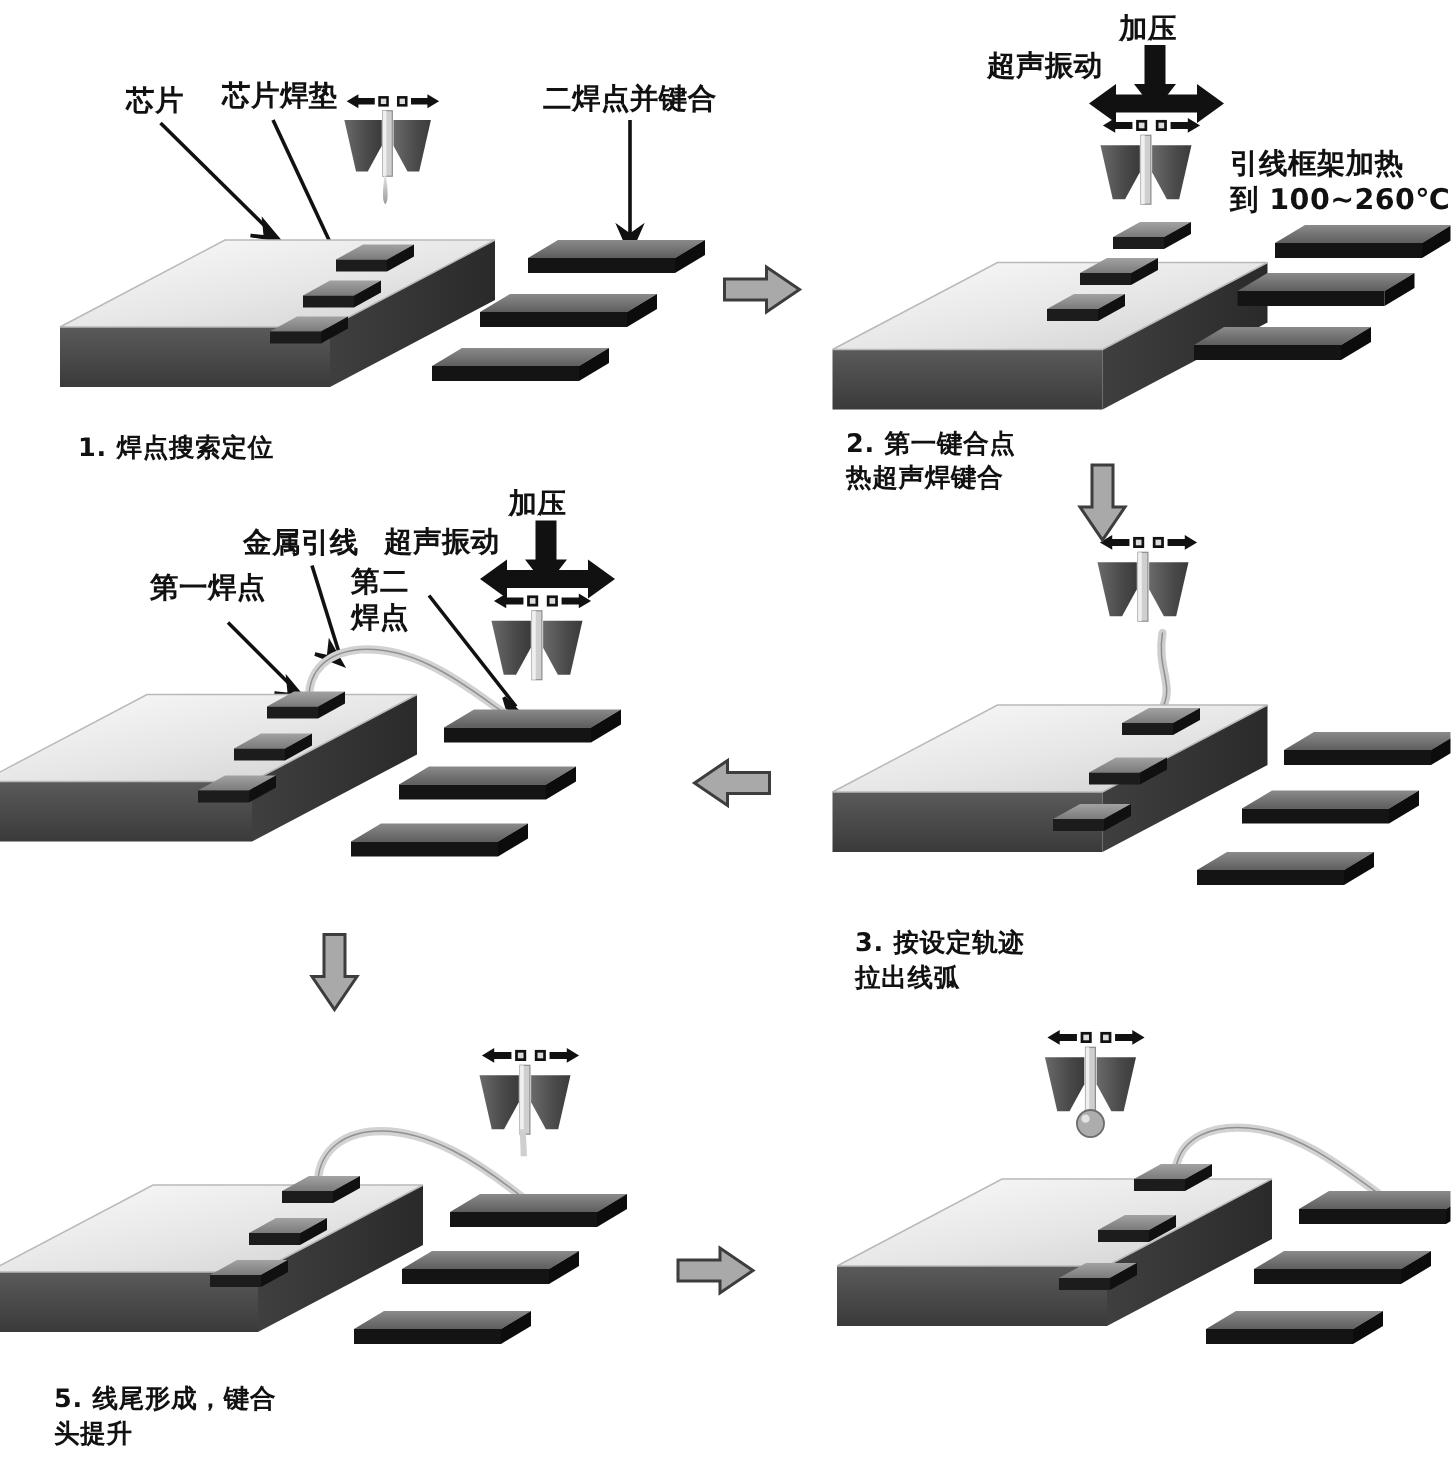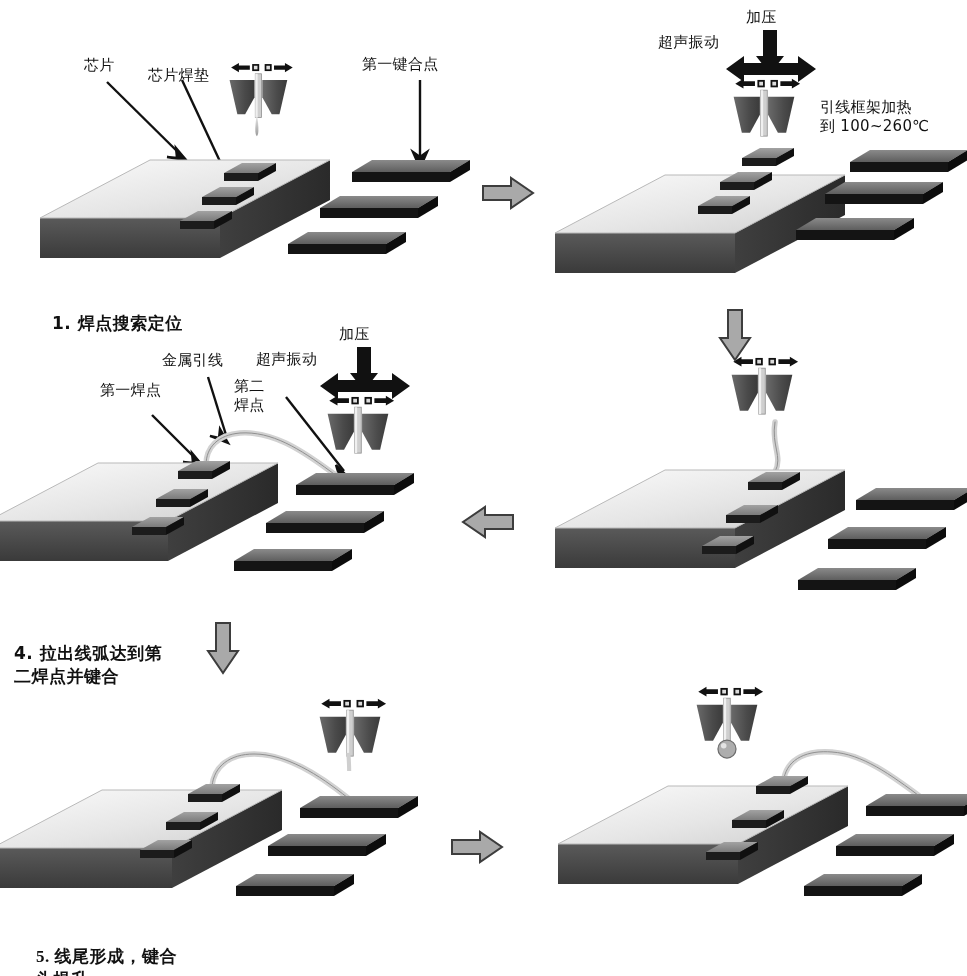--- a/index.html
+++ b/index.html
@@ -4,24 +4,24 @@
 <style>
   html,body{margin:0;padding:0;background:#fff;}
   body{
     width:967px;height:976px;position:relative;overflow:hidden;
     font-family:"DejaVu Sans","Liberation Sans",sans-serif;
     color:#111;
   }
   .panel{position:absolute;}
   .cap{
     position:absolute;font-size:17px;line-height:1.35;font-weight:700;
-    white-space:pre-line;letter-spacing:.5px;margin-top:24px;
+    white-space:pre-line;letter-spacing:.5px;
   }
   .lbl{
-    position:absolute;font-size:15px;line-height:1.25;font-weight:400;
+    position:absolute;font-size:19px;line-height:1.25;font-weight:700;
     white-space:pre-line;letter-spacing:.3px;
   }
   svg{display:block;overflow:visible;}
   .flowarrow{position:absolute;}
 </style>
 </head>
 <body>
 
 <svg width="0" height="0" style="position:absolute" aria-hidden="true">
   <defs>
@@ -98,22 +98,22 @@
 
     <g id="sym-press">
       <path d="M7,0 L21,0 L21,26 L28,26 L14,44 L0,26 L7,26 Z" fill="#111"></path>
     </g>
   </defs>
 </svg>
 
 <div class="panel" style="left:0;top:0;width:480px;height:310px;">
 
   <div class="lbl" style="left:84px;top:56px;text-align:center;">芯片</div>
-  <div class="lbl" style="left:148px;top:53px;margin-top:13px;">芯片焊垫</div>
-  <div class="lbl" style="left:362px;top:55px;">第一键合点</div>
+  <div class="lbl" style="left:148px;top:53px;">芯片焊垫</div>
+  <div class="lbl" style="left:362px;top:55px;">二焊点并键合</div>
 
   <svg width="480" height="300" style="position:absolute;left:0;top:0;">
 
     <g stroke="#111" stroke-width="2.4" fill="#111">
       <line x1="107" y1="82" x2="186" y2="160"></line>
       <polygon points="186,160 176,148 177,158 167,157"></polygon>
     </g>
     <g stroke="#111" stroke-width="2.4" fill="#111">
       <line x1="182" y1="80" x2="231" y2="185"></line>
       <polygon points="231,185 228,169 224,178 216,173"></polygon>
@@ -193,20 +193,22 @@
         <use href="#sym-lead"></use>
       </g>
     <g transform="translate(285,182)">
         <use href="#sym-lead"></use>
       </g>
     <g transform="translate(256,218)">
         <use href="#sym-lead"></use>
       </g>
   </svg>
 
+  <div class="cap" style="left:24px;top:285px;">2. 第一键合点
+热超声焊键合</div>
 </div>
 
 <div class="panel" style="left:540px;top:350px;width:427px;height:300px;">
   <svg width="427" height="265" style="position:absolute;left:0;top:0;">
     <g transform="translate(190,10) scale(0.82)">
       <use href="#sym-minivib" x="2" y="-4"></use>
       <use href="#sym-tool"></use>
     </g>
     <path d="M235,72 C231,96 243,106 235,122 C228,136 230,142 236,152" fill="none" stroke="#cfcfcf" stroke-width="5.5" stroke-linecap="round"></path>
     <path d="M235,72 C231,96 243,106 235,122 C228,136 230,142 236,152" fill="none" stroke="#8f8f8f" stroke-width="1" stroke-linecap="round"></path>
@@ -228,20 +230,22 @@
         <use href="#sym-lead"></use>
       </g>
     <g transform="translate(288,177)">
         <use href="#sym-lead"></use>
       </g>
     <g transform="translate(258,218)">
         <use href="#sym-lead"></use>
       </g>
   </svg>
 
+  <div class="cap" style="left:30px;top:268px;">3. 按设定轨迹
+拉出线弧</div>
 </div>
 
 <div class="panel" style="left:0;top:325px;width:480px;height:300px;">
 
   <div class="lbl" style="left:100px;top:56px;">第一焊点</div>
   <div class="lbl" style="left:162px;top:26px;">金属引线</div>
   <div class="lbl" style="left:234px;top:52px;">第二
 焊点</div>
   <div class="lbl" style="left:256px;top:25px;">超声振动</div>
   <div class="lbl" style="left:339px;top:0px;">加压</div>
@@ -292,22 +296,20 @@
         <use href="#sym-lead"></use>
       </g>
     <g transform="translate(266,186)">
         <use href="#sym-lead"></use>
       </g>
     <g transform="translate(234,224)">
         <use href="#sym-lead"></use>
       </g>
   </svg>
 
-  <div class="cap" style="left:14px;top:293px;">4. 拉出线弧达到第
-二焊点并键合</div>
 </div>
 
 <div class="panel" style="left:0;top:688px;width:480px;height:290px;">
   <svg width="480" height="235" style="position:absolute;left:0;top:0;">
     <g transform="translate(318,14) scale(0.82)">
       <use href="#sym-minivib" x="2" y="-4"></use>
       <use href="#sym-tool"></use>
       <path d="M37,62 q1,14 1,22" fill="none" stroke="#cfcfcf" stroke-width="5"></path>
     </g>
 
@@ -331,21 +333,21 @@
         <use href="#sym-lead"></use>
       </g>
     <g transform="translate(268,146)">
         <use href="#sym-lead"></use>
       </g>
     <g transform="translate(236,186)">
         <use href="#sym-lead"></use>
       </g>
   </svg>
 
-  <div class="cap" style="left:36px;top:234px;font-family:Liberation Serif, serif;">5. 线尾形成，键合
+  <div class="cap" style="left:36px;top:234px;">5. 线尾形成，键合
 头提升</div>
 </div>
 
 <div class="panel" style="left:540px;top:688px;width:427px;height:290px;">
   <svg width="427" height="235" style="position:absolute;left:0;top:0;">
     <g transform="translate(155,2) scale(0.82)">
       <use href="#sym-minivib" x="2" y="-4"></use>
       <use href="#sym-tool"></use>
       <circle cx="39" cy="72" r="11" fill="#adadad" stroke="#6d6d6d" stroke-width="1.5"></circle>
       <circle cx="35" cy="68" r="3.4" fill="#e3e3e3"></circle>

